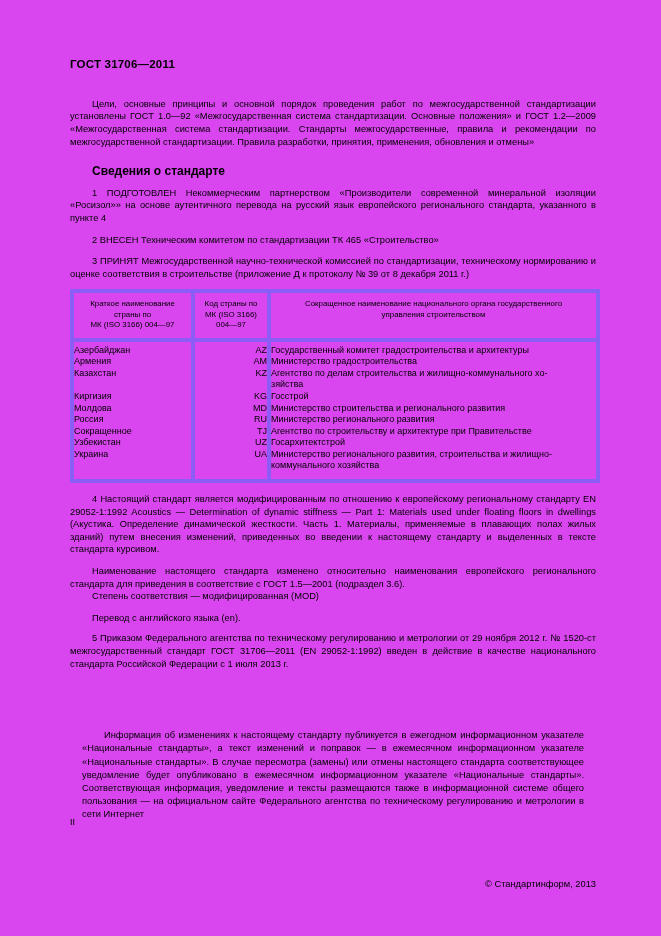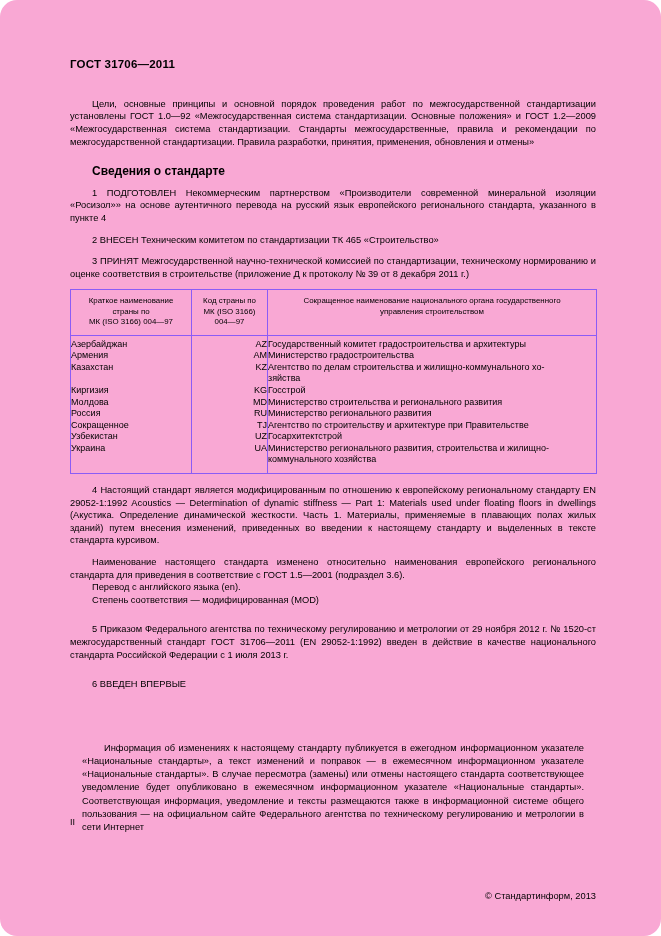--- a/index.html
+++ b/index.html
@@ -9,24 +9,23 @@
     background: #ffffff;
   }
   body {
     font-family: "Liberation Sans", "DejaVu Sans", sans-serif;
     color: #000000;
   }
   .page {
     position: relative;
     width: 661px;
     height: 936px;
-    background: #f9a8d4;
+    background: #d946ef;
     overflow: hidden;
     box-sizing: border-box;
-    border-radius: 17px;
   }
   .content {
     position: absolute;
     left: 70px;
     top: 58px;
     width: 526px;
   }
 
   .doc-header {
     font-size: 11.5px;
@@ -66,21 +65,21 @@
 
   
   table.gost-table {
     border-collapse: collapse;
     width: 526px;
     margin: 4px 0 10px 0;
     table-layout: fixed;
   }
   table.gost-table td,
   table.gost-table th {
-    border: 1px solid #8b5cf6;
+    border: 4px solid #8b5cf6;
     vertical-align: top;
     padding: 0;
   }
   table.gost-table thead th {
     font-weight: normal;
     font-size: 7.9px;
     line-height: 10.4px;
     text-align: center;
     padding: 6px 4px 7px 4px;
   }
@@ -241,31 +240,30 @@
             <div class="row-line">коммунального хозяйства</div>
           </td>
         </tr>
       </tbody>
     </table>
 
     <p class="body-text">4  Настоящий стандарт является модифицированным по отношению к европейскому региональному стандарту EN 29052-1:1992 Acoustics — Determination of dynamic stiffness — Part 1: Materials used under floating floors in dwellings (Акустика. Определение динамической жесткости. Часть 1. Материалы, применяемые в плавающих полах жилых зданий) путем внесения изменений, приведенных во введении к настоящему стандарту и выделенных в тексте стандарта курсивом.</p>
 
     <p class="body-text tight">Наименование настоящего стандарта изменено относительно наименования европейского регионального стандарта для приведения в соответствие с ГОСТ 1.5—2001 (подраздел 3.6).</p>
 
+    <p class="body-text">Степень соответствия — модифицированная (MOD)</p>
+
     <p class="body-text tight">Перевод с английского языка (en).</p>
 
-    <p class="body-text">Степень соответствия — модифицированная (MOD)</p>
-
     <div class="sp-8"></div>
 
     <p class="body-text">5  Приказом Федерального агентства по техническому регулированию и метрологии от 29 ноября 2012 г. № 1520-ст межгосударственный стандарт ГОСТ 31706—2011 (EN 29052-1:1992) введен в действие в качестве национального стандарта Российской Федерации с 1 июля 2013 г.</p>
 
     <div class="sp-8"></div>
 
-    <p class="body-text">6  ВВЕДЕН ВПЕРВЫЕ</p>
 
     <div class="sp-30"></div>
 
     <p class="italic-block">Информация об изменениях к настоящему стандарту публикуется в ежегодном информационном указателе «Национальные стандарты», а текст изменений и поправок — в ежемесячном информационном указателе «Национальные стандарты». В случае пересмотра (замены) или отмены настоящего стандарта соответствующее уведомление будет опубликовано в ежемесячном информационном указателе «Национальные стандарты». Соответствующая информация, уведомление и тексты размещаются также в информационной системе общего пользования — на официальном сайте Федерального агентства по техническому регулированию и метрологии в сети Интернет</p>
 
     <div class="sp-24"></div>
     <div class="sp-20"></div>
 
     <p class="copyright">© Стандартинформ, 2013</p>
 

